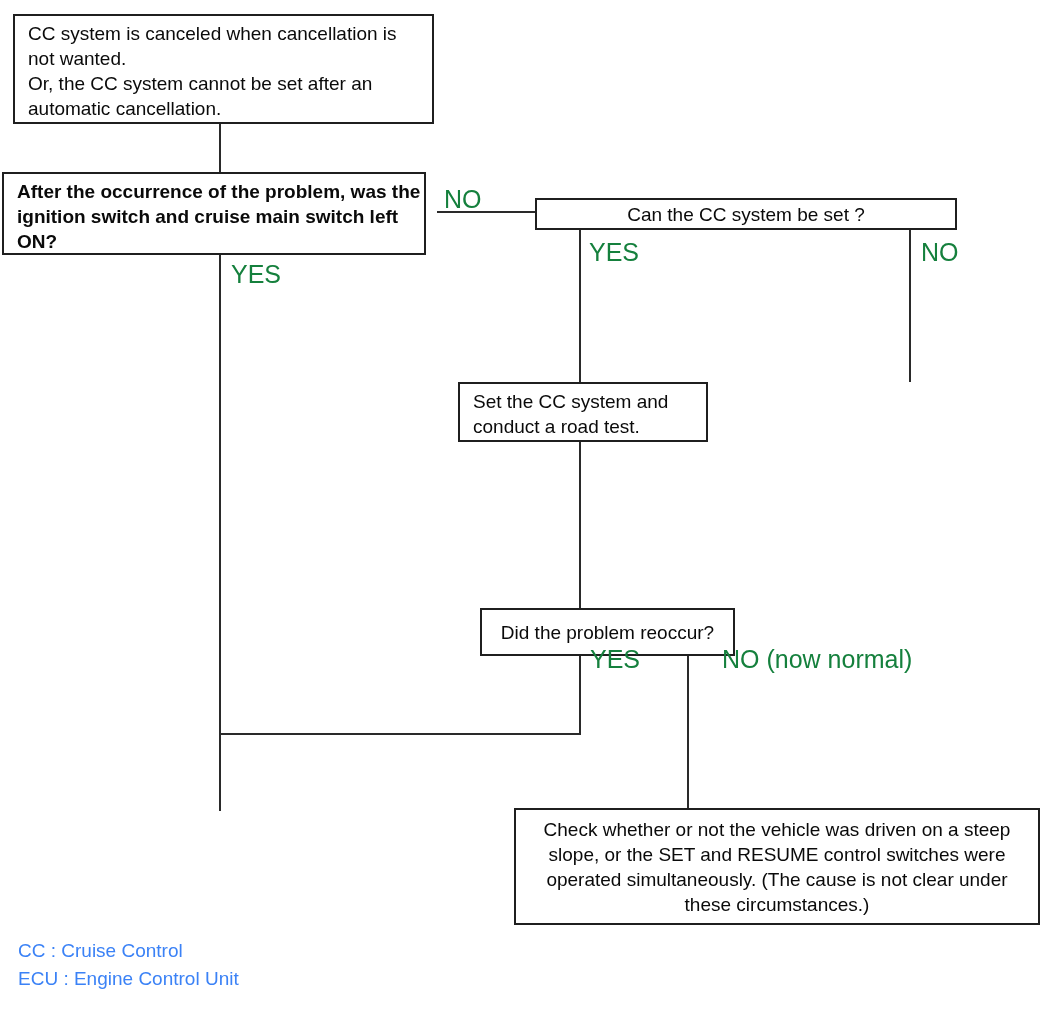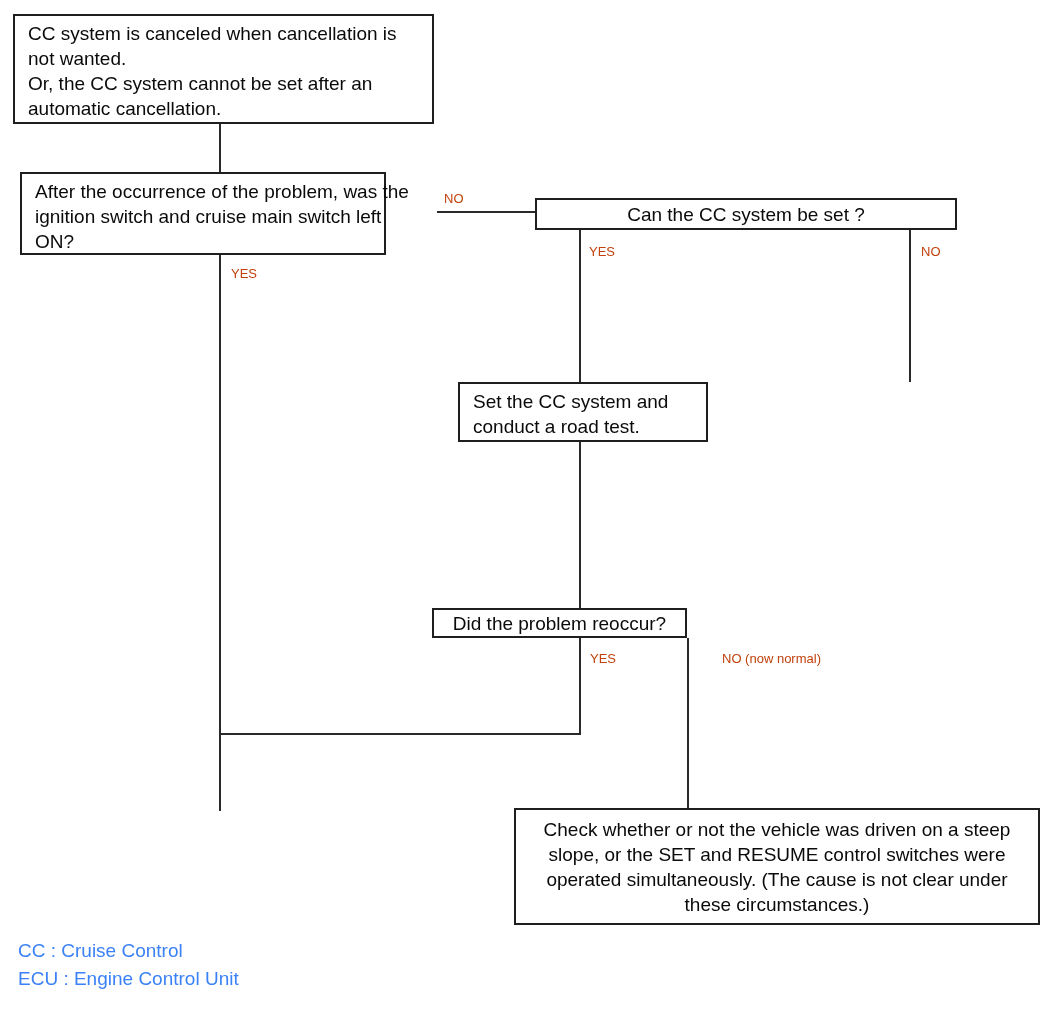--- a/index.html
+++ b/index.html
@@ -31,24 +31,24 @@
     white-space: nowrap;
   }
 
   .line {
     position: absolute;
     background: #2a2a2a;
   }
 
   .edge-label {
     position: absolute;
-    font-size: 13px;
+    font-size: 25px;
     line-height: 24px;
     white-space: nowrap;
-    color: #c2410c;
+    color: #15803d;
   }
 
   .legend-item {
     position: absolute;
     font-size: 19px;
     line-height: 24px;
     white-space: nowrap;
     color: #3b82f6;
   }
 </style>
@@ -73,31 +73,31 @@
 
   <div class="line" style="left:219px; top:733px; width:362px; height:2px;"></div>
 
   <div class="line" style="left:687px; top:638px; width:2px; height:170px;"></div>
 
   <div class="node pad" style="left:13px; top:14px; width:421px; height:110px;">CC system is canceled when cancellation is
 not wanted.
 Or, the CC system cannot be set after an
 automatic cancellation.</div>
 
-  <div class="node pad" style="left:20px; top:172px; width:366px; height:83px;">After the occurrence of the problem, was the
+  <div class="node pad" style="left:2px; top:172px; width:424px; height:83px;font-weight:bold;">After the occurrence of the problem, was the
 ignition switch and cruise main switch left
 ON?</div>
 
   <div class="node center" style="left:535px; top:198px; width:422px; height:32px;">Can the CC system be set ?</div>
 
   <div class="node pad" style="left:458px; top:382px; width:250px; height:60px;">Set the CC system and
 conduct a road test.</div>
 
 
-  <div class="node center" style="left:432px; top:608px; width:255px; height:30px;text-align:center;">Did the problem reoccur?</div>
+  <div class="node center" style="left:480px; top:608px; width:255px; height:48px;text-align:center;">Did the problem reoccur?</div>
 
 
   <div class="node pad" style="left:514px; top:808px; width:526px; height:117px; padding:7px 12px;text-align:center;">Check whether or not the vehicle was driven on a steep
 slope, or the SET and RESUME control switches were
 operated simultaneously. (The cause is not clear under
 these circumstances.)</div>
 
   <div class="edge-label" style="left:444px; top:187px;">NO</div>
 
   <div class="edge-label" style="left:231px; top:262px;">YES</div>

